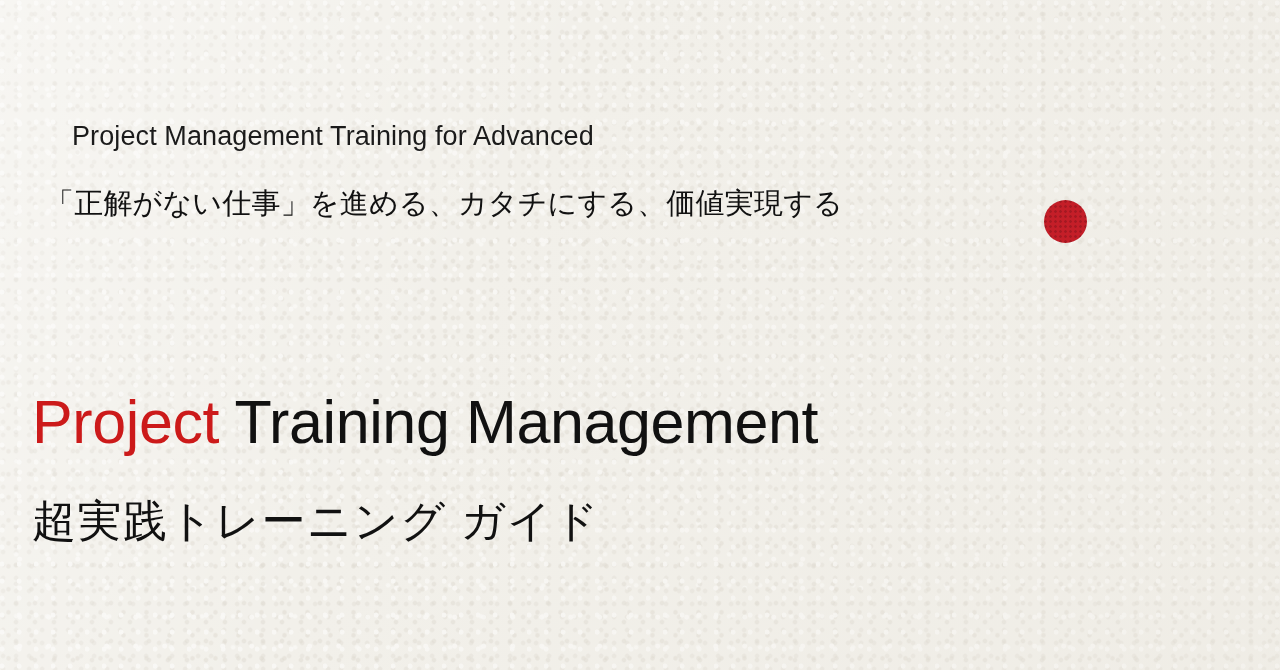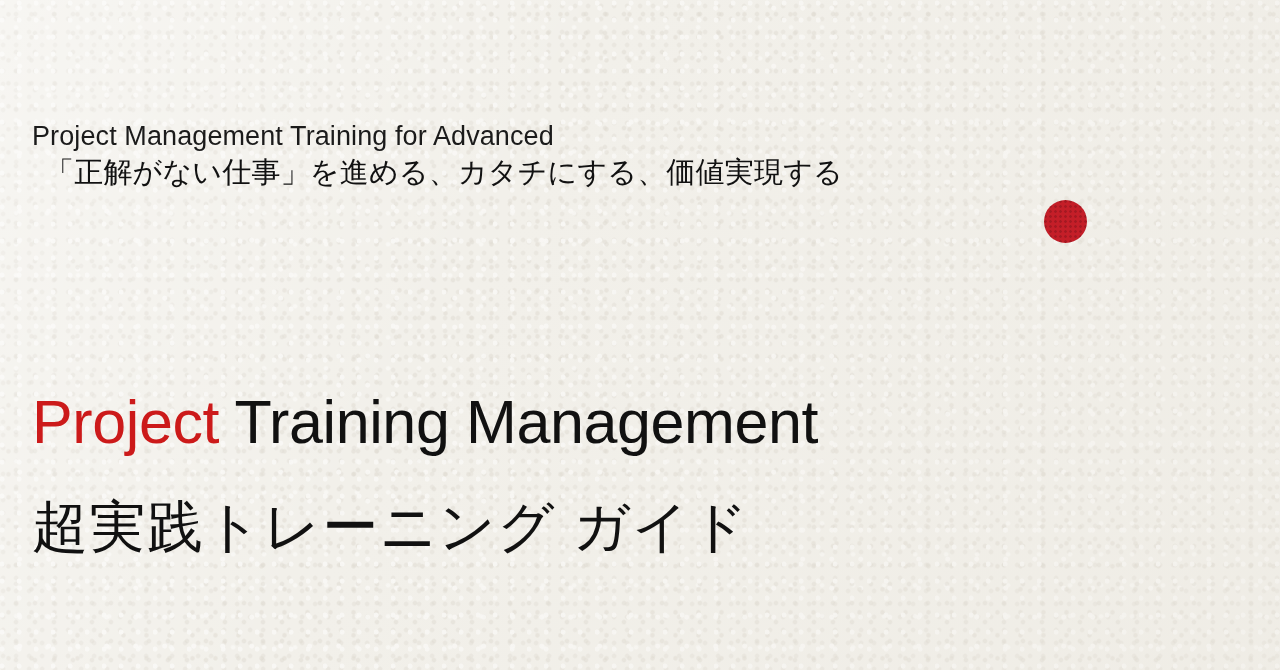--- a/index.html
+++ b/index.html
@@ -50,22 +50,24 @@
     left: 32px;
     top: 120px;
     width: 960px;
   }
   .eyebrow-en {
     font-size: 27px;
     line-height: 1.25;
     color: #1b1b1b;
     letter-spacing: 0.1px;
     white-space: nowrap;
+    margin-left: 40px;
   }
   .eyebrow-ja {
+    margin-top: 31px;
     margin-left: 13px;
     font-size: 29px;
     line-height: 1.3;
     color: #111111;
     letter-spacing: 0.2px;
     white-space: nowrap;
   }
 
   
   .logo {
@@ -113,21 +115,21 @@
     line-height: 1.08;
     color: #111111;
     letter-spacing: -0.4px;
     white-space: nowrap;
   }
   .title-en .accent {
     color: #cc1a1a;
   }
   .title-ja {
     margin-top: 41px;
-    font-size: 56px;
+    font-size: 44px;
     line-height: 1.08;
     color: #111111;
     letter-spacing: 1.5px;
     white-space: nowrap;
   }
 </style>
 </head>
 <body>
 
 <div class="slide">

